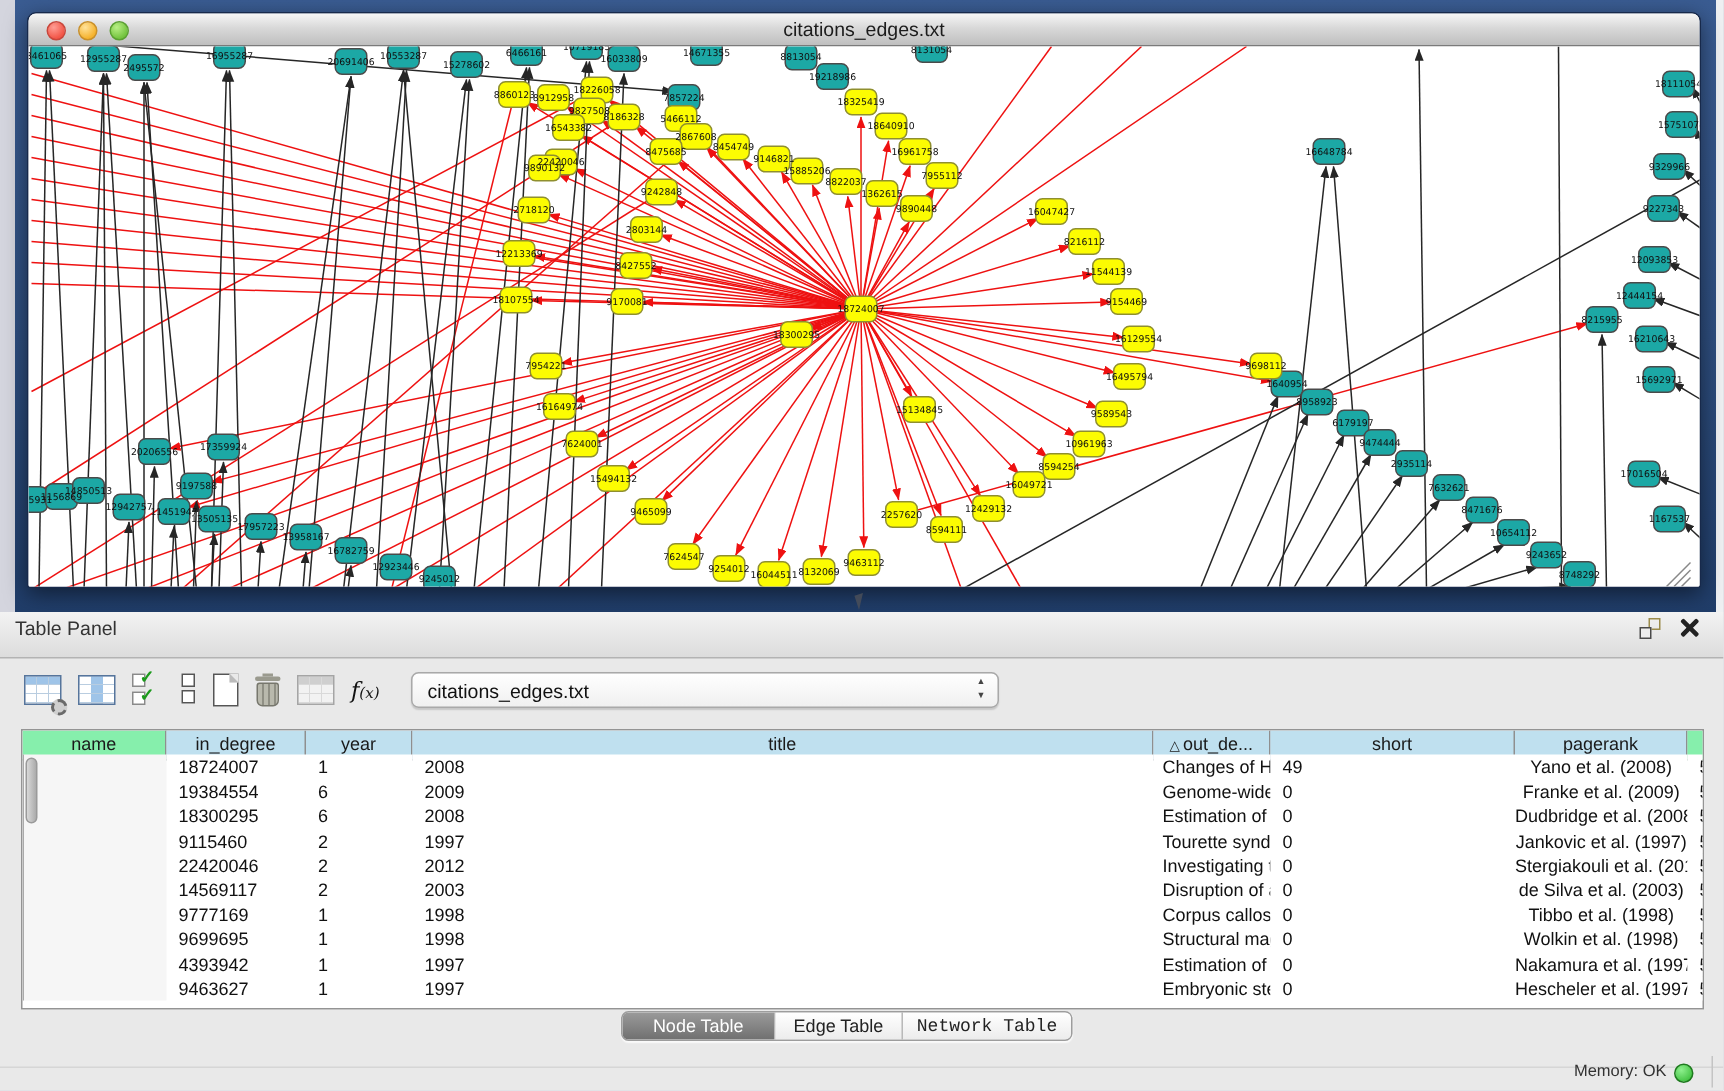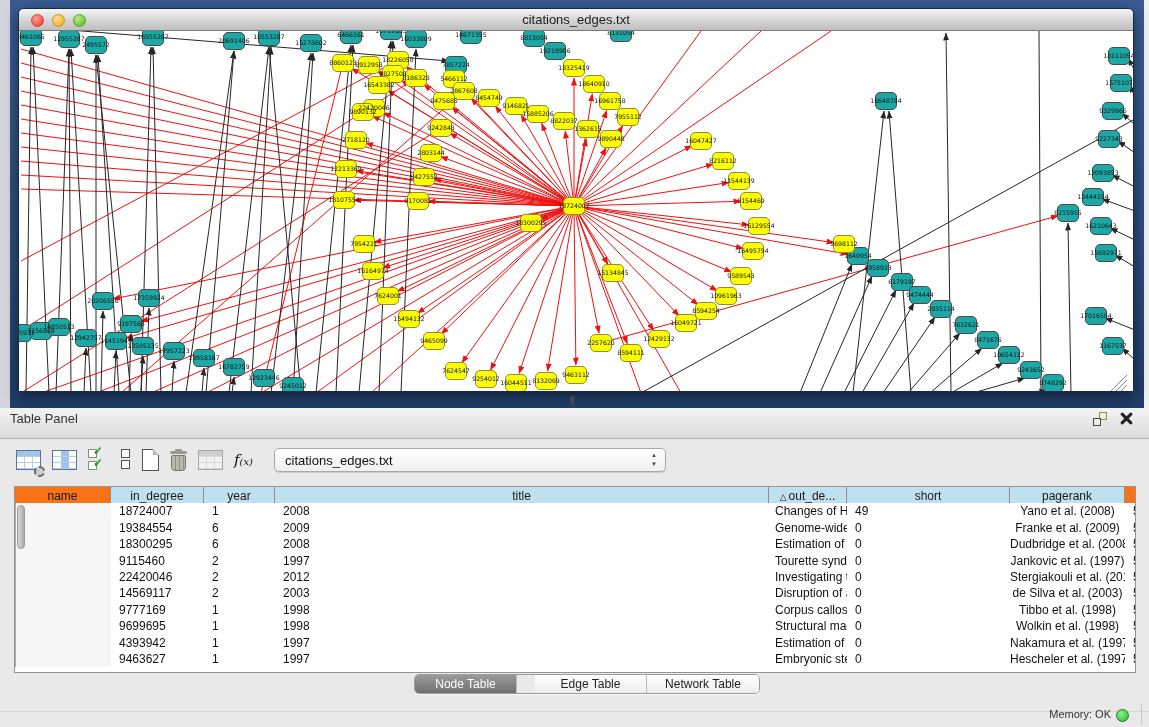--- a/index.html
+++ b/index.html
@@ -89,37 +89,37 @@
   #combo-arrows { position:absolute; right:8px; top:2px; font-size:6px; color:#444; line-height:9px; text-align:center; }
 
   
   #datatable { position:absolute; left:14px; top:78px; width:1122px; height:187px;
      border:1px solid #949494; background:#fff; display:grid;
      grid-template-columns:96px 93px 71px 494px 78px 163px 11px;
      grid-auto-rows:16.4px; overflow:hidden; }
   #datatable { grid-template-columns:96px 93px 71px 494px 78px 163px 115px 12px; }
   .hc { height:20px; background:#bfe0ef; border-right:1px solid #8f8f8f; border-bottom:1px solid #777;
      font-size:12px; color:#1a1a1a; text-align:center; line-height:19px; overflow:hidden; white-space:nowrap; }
-  .hc.gray { background:#f97316; }
+  .hc.gray { background:#86efac; }
   .hc .tri { font-size:9px; margin-right:2px; }
   .bc { font-size:12px; color:#111; line-height:16.4px; white-space:nowrap; overflow:hidden;
      padding-left:8px; background:#fff; }
   .bc.title { padding-left:6px; }
   .bc.center { text-align:center; padding-left:0; }
   #scrolltrack { grid-row:2 / span 10; background:#f6f6f6; border-left:1px solid #aaa; position:relative; }
   #scrollthumb { position:absolute; left:1px; top:2px; width:8px; height:44px; border-radius:4px;
      background:linear-gradient(90deg,#d8d8d8,#ababab); border:1px solid #9a9a9a; }
 
   
   #tabbar { position:absolute; left:414px; top:266px; height:20px; display:flex;
      border:1px solid #9d9d9d; border-radius:5px; overflow:hidden;
      box-shadow:0 1px 1px rgba(255,255,255,.8); }
   .tab { height:100%; font-size:12px; line-height:19px; text-align:center; color:#222;
      background:linear-gradient(180deg,#ffffff,#ececec); border-right:1px solid #b9b9b9; }
-  .tab:last-child { border-right:none; }
+  .tab:last-child { border-right:none;font-family:Liberation Mono, monospace; }
   .tab.sel { background:linear-gradient(180deg,#9a9a9a,#707070); color:#fff; }
 
   
   #statusbar { position:absolute; left:0; bottom:0; width:1149px; height:16px; border-top:1px solid #d6d6d6; }
   #mem-label { position:absolute; right:38px; bottom:7px; font-size:11px; color:#333; }
   #mem-dot { position:absolute; right:20px; bottom:5px; width:13px; height:13px; border-radius:50%;
      border:1px solid #1f7a1f; background:radial-gradient(circle at 35% 30%,#8ef08e,#2db52d); }
   #status-sep { position:absolute; right:7px; bottom:2px; width:1px; height:21px; background:#c4c4c4; }
 </style>
 </head>
@@ -658,21 +658,21 @@
         <div class="bc ">0</div>
         <div class="bc center">Hescheler et al. (1997)</div>
         <div class="bc ">5.3E-5</div>
         <div id="scrolltrack">
           <div id="scrollthumb"></div>
         </div>
       </div>
 
     <div id="tabbar">
         <div class="tab sel" style="width: 102px;">Node Table</div>
-        <div class="tab" style="width: 112px; margin-left: 18px;">Edge Table</div>
+        <div class="tab" style="width: 85px;">Edge Table</div>
         <div class="tab" style="width: 112px;">Network Table</div>
       </div>
 
     <div id="statusbar">
       <div id="mem-label">Memory: OK</div>
       <div id="mem-dot"></div>
       <div id="status-sep"></div>
     </div>
   </div>
 </div>

